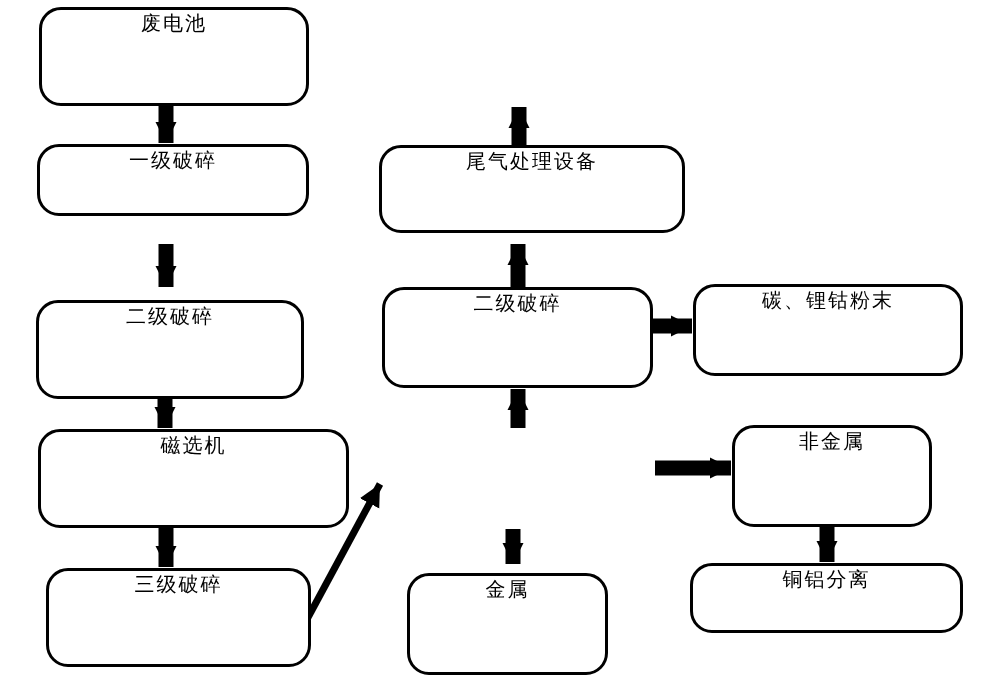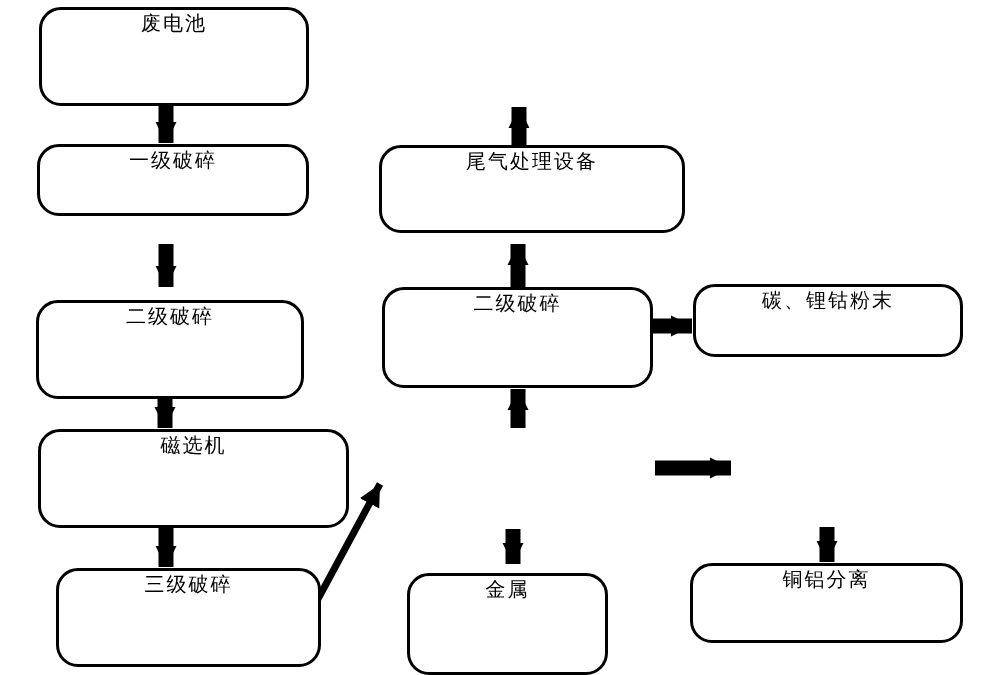--- a/index.html
+++ b/index.html
@@ -65,40 +65,43 @@
   </div>
 
   <div class="node" style="left:36px; top:300px; width:268px; height:99px">
     <span class="label">二级破碎</span>
   </div>
 
   <div class="node" style="left:38px; top:429px; width:311px; height:99px">
     <span class="label">磁选机</span>
   </div>
 
-  <div class="node" style="left:56px; top:568px; width:265px; height:99px">
+  <div class="node" style="left:46px; top:568px; width:265px; height:99px">
     <span class="label">三级破碎</span>
   </div>
 
 
   <div class="node" style="left:379px; top:145px; width:306px; height:88px">
     <span class="label">尾气处理设备</span>
   </div>
 
   <div class="node" style="left:382px; top:287px; width:271px; height:101px">
     <span class="label">二级破碎</span>
   </div>
 
 
   <div class="node" style="left:407px; top:573px; width:201px; height:102px">
     <span class="label">金属</span>
   </div>
 
-  <div class="node" style="left:693px; top:284px; width:270px; height:73px">
+  <div class="node" style="left:693px; top:284px; width:270px; height:92px">
     <span class="label">碳、锂钴粉末</span>
   </div>
 
+  <div class="node" style="left:732px; top:425px; width:200px; height:102px">
+    <span class="label">非金属</span>
+  </div>
 
-  <div class="node" style="left:690px; top:563px; width:273px; height:80px">
+  <div class="node" style="left:690px; top:563px; width:273px; height:70px">
     <span class="label">铜铝分离</span>
   </div>
 
 </div>
 
 </body></html>

